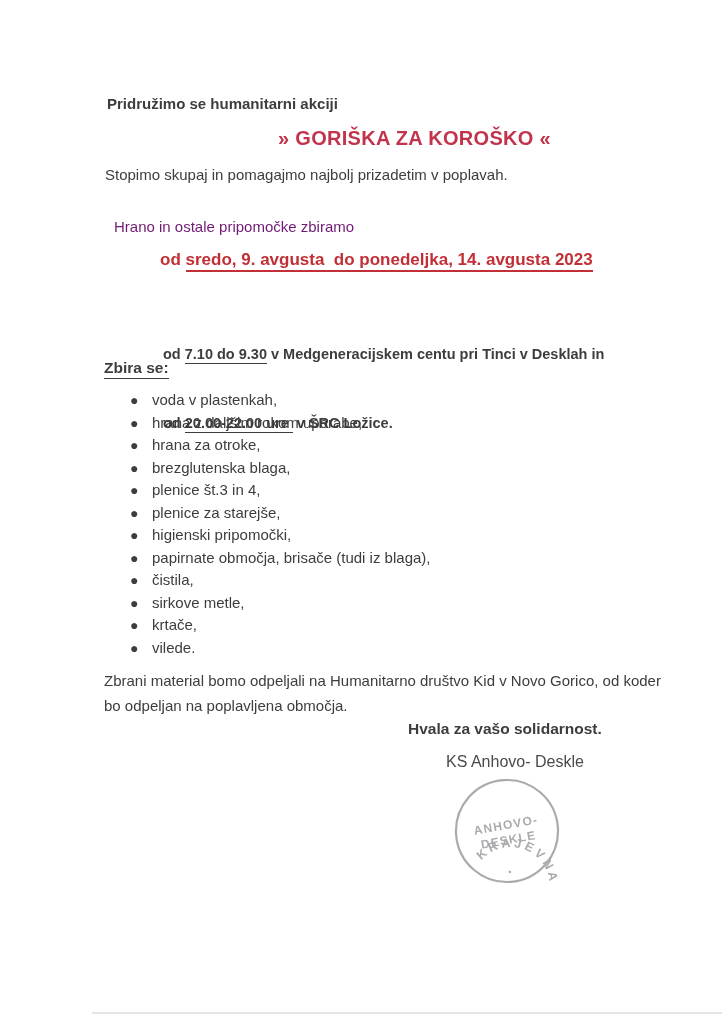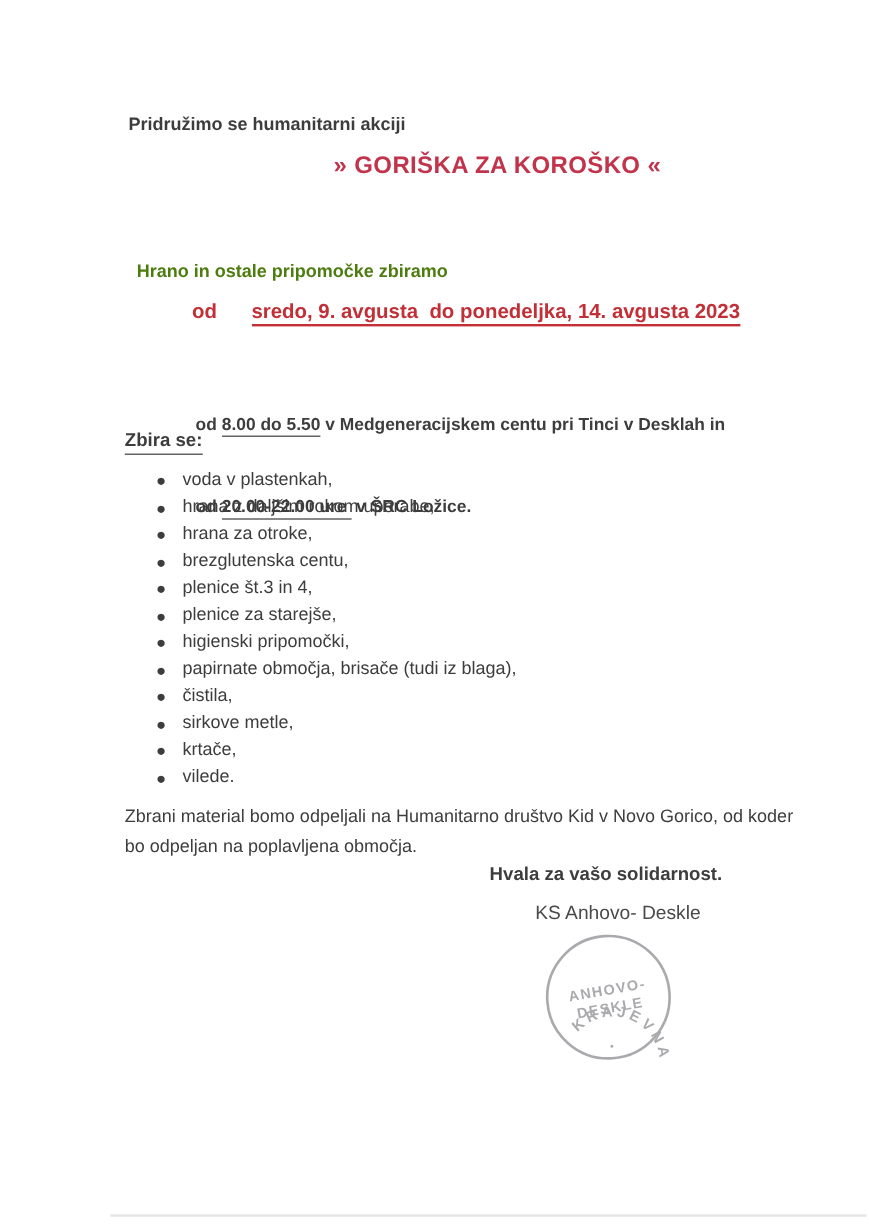--- a/index.html
+++ b/index.html
@@ -24,32 +24,31 @@
     font-size: 20px; font-weight: bold; color: #c2344c;
     letter-spacing: 0.3px;
     white-space: nowrap;
   }
   .subtitle {
     left: 105px; top: 166px;
     font-size: 15px; color: #3d3d3d;
   }
   .lead-line {
     left: 114px; top: 218px;
-    font-size: 15px; font-weight: bold; color: #4d7c0f;
+    font-size: 15px; font-weight: normal; color: #701a75;
   }
   .date-line {
     left: 160px; top: 250px;
     font-size: 17px; font-weight: bold; color: #c22f36;
     white-space: pre-wrap;
   }
   .date-line .u {
     border-bottom: 2px solid #c22f36;
     padding-bottom: 1px;
     white-space: pre-wrap;
-    margin-left: 24px;
   }
   .times-block {
     left: 163px; top: 297px;
     font-size: 14.5px; font-weight: bold; color: #3d3d3d;
     line-height: 23px;
     white-space: pre-wrap;
   }
   .times-block .u {
     border-bottom: 1.5px solid #3d3d3d;
     padding-bottom: 1px;
@@ -107,37 +106,38 @@
 </style>
 </head>
 <body>
 
 <div class="page">
 
   <div class="abs intro-line">Pridružimo se humanitarni akciji</div>
 
   <div class="abs campaign-title">» GORIŠKA ZA KOROŠKO «</div>
 
+  <div class="abs subtitle">Stopimo skupaj in pomagajmo najbolj prizadetim v poplavah.</div>
 
   <div class="abs lead-line">Hrano in ostale pripomočke zbiramo</div>
 
   <div class="abs date-line"><span>od </span><span class="u">sredo, 9. avgusta  do ponedeljka, 14. avgusta 2023</span></div>
 
   <div class="abs times-block">
-    <div><span>od </span><span class="u">8.00 do 5.50</span><span> v Medgeneracijskem centu pri Tinci v Desklah in</span></div>
+    <div><span>od </span><span class="u">7.10 do 9.30</span><span> v Medgeneracijskem centu pri Tinci v Desklah in</span></div>
     <div><span>od </span><span class="u">20.00-22.00 ure </span><span> v ŠRC Ložice.</span></div>
   </div>
 
   <div class="abs zbira-heading"><span class="u">Zbira se:</span></div>
 
   <ul class="abs donation-list">
     <li><span class="bullet">●</span><span>voda v plastenkah,</span></li>
     <li><span class="bullet">●</span><span>hrana z daljšim rokom uporabe,</span></li>
     <li><span class="bullet">●</span><span>hrana za otroke,</span></li>
-    <li><span class="bullet">●</span><span>brezglutenska centu,</span></li>
+    <li><span class="bullet">●</span><span>brezglutenska blaga,</span></li>
     <li><span class="bullet">●</span><span>plenice št.3 in 4,</span></li>
     <li><span class="bullet">●</span><span>plenice za starejše,</span></li>
     <li><span class="bullet">●</span><span>higienski pripomočki,</span></li>
     <li><span class="bullet">●</span><span>papirnate območja, brisače (tudi iz blaga),</span></li>
     <li><span class="bullet">●</span><span>čistila,</span></li>
     <li><span class="bullet">●</span><span>sirkove metle,</span></li>
     <li><span class="bullet">●</span><span>krtače,</span></li>
     <li><span class="bullet">●</span><span>vilede.</span></li>
   </ul>
 

